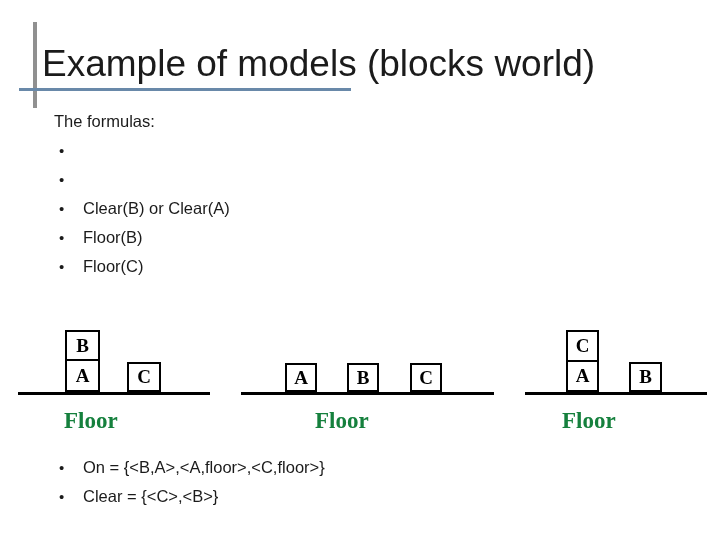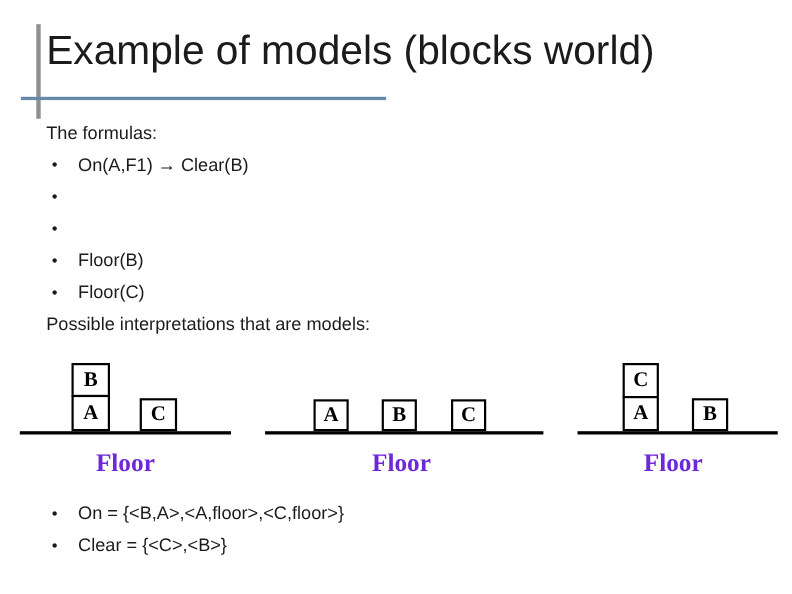--- a/index.html
+++ b/index.html
@@ -2,27 +2,27 @@
 <html><head>
 <meta charset="utf-8">
 <style>
   html,body { margin:0; padding:0; background:#ffffff; }
   body { width:720px; height:540px; font-family:"Liberation Sans",sans-serif; color:#1b1b1b; }
   .slide { position:relative; width:720px; height:540px; background:#ffffff; overflow:hidden; }
 
   
   .accent-bar { position:absolute; left:33px; top:22px; width:4px; height:86px; background:#909090; }
   .accent-line { position:absolute; left:19px; top:88px; width:332px; height:3px; background:#6989a9; }
-  .title { position:absolute; left:42px; top:27px; font-size:37px; line-height:1; white-space:nowrap; color:#1b1b1b; }
+  .title { position:absolute; left:42px; top:45px; font-size:37px; line-height:1; white-space:nowrap; color:#1b1b1b; }
 
   
   .text-block { position:absolute; left:42px; display:flex; flex-direction:column; }
   .tb-top { top:107px; }
   .tb-bottom { top:453px; }
-  .line { height:29px; display:flex; align-items:center; font-size:16.5px; white-space:nowrap; }
+  .line { height:29px; display:flex; align-items:center; font-size:16.5px; white-space:nowrap;margin-left:12px; }
   .bullet-line { position:relative; padding-left:29px; }
   .bullet-dot { position:absolute; left:5px; top:50%; transform:translateY(-54%); font-size:15px; }
 
   
   .floor-line { position:absolute; top:392px; height:3px; background:#000; }
   .fl-1 { left:18px;  width:192px; }
   .fl-2 { left:241px; width:253px; }
   .fl-3 { left:525px; width:182px; }
 
   .block { position:absolute; box-sizing:border-box; border:2px solid #000; background:#fff;
@@ -34,58 +34,57 @@
   .d1-c { left:127px; top:362px; width:34px; height:30px; }
   
   .d2-a { left:285px; top:363px; width:32px; height:29px; }
   .d2-b { left:347px; top:363px; width:32px; height:29px; }
   .d2-c { left:410px; top:363px; width:32px; height:29px; }
   
   .d3-c { left:566px; top:330px; width:33px; height:32px; }
   .d3-a { left:566px; top:360px; width:33px; height:32px; }
   .d3-b { left:629px; top:362px; width:33px; height:30px; }
 
-  .floor-label { position:absolute; top:409px; width:100px; text-align:center;
-                 font-family:"Liberation Serif",serif; font-weight:bold; font-size:23px; color:#6d28d9; line-height:1; }
+  .floor-label { position:absolute; top:409px; width:100px; text-align:left;
+                 font-family:"Liberation Serif",serif; font-weight:bold; font-size:23px; color:#15803d; line-height:1; }
   .lbl-1 { left:64px; }
   .lbl-2 { left:315px; }
   .lbl-3 { left:562px; }
 </style>
 </head>
 <body>
 
 <div class="slide">
 
   <div class="accent-bar"></div>
   <div class="accent-line"></div>
   <h1 class="title" style="margin:0;font-weight:normal;">Example of models (blocks world)</h1>
 
   <div class="text-block tb-top">
     <div class="line">The formulas:</div>
 
     <div class="line bullet-line">
       <span class="bullet-dot">•</span>
-      <span>On(A,F1) → Clear(B)</span>
     </div>
     <div class="line bullet-line">
       <span class="bullet-dot">•</span>
     </div>
     <div class="line bullet-line">
       <span class="bullet-dot">•</span>
+      <span>Clear(B) or Clear(A)</span>
     </div>
     <div class="line bullet-line">
       <span class="bullet-dot">•</span>
       <span>Floor(B)</span>
     </div>
     <div class="line bullet-line">
       <span class="bullet-dot">•</span>
       <span>Floor(C)</span>
     </div>
 
-    <div class="line">Possible interpretations that are models:</div>
   </div>
 
   <div>
     <div class="block d1-b">B</div>
     <div class="block d1-a">A</div>
     <div class="block d1-c">C</div>
     <div class="floor-line fl-1"></div>
     <div class="floor-label lbl-1">Floor</div>
   </div>
 

